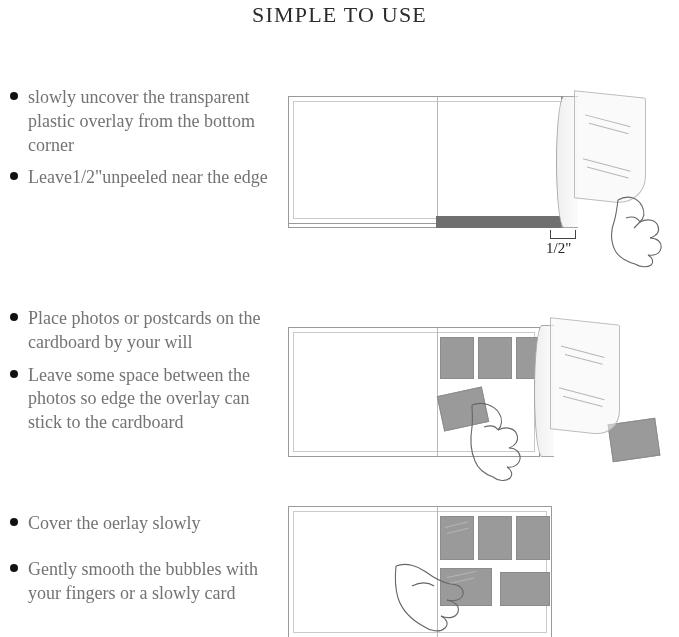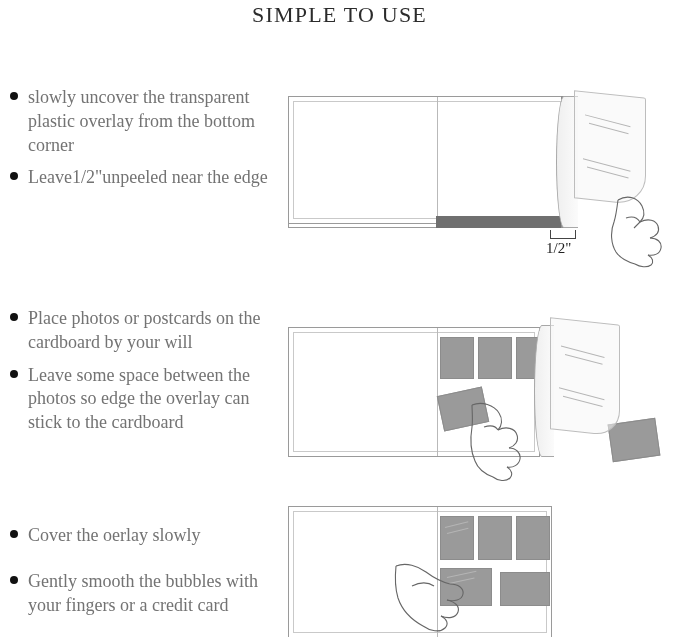--- a/index.html
+++ b/index.html
@@ -244,23 +244,23 @@
         <path d="M41 68 C46 71 47 76 44 79 C40 83 32 82 27 78"></path>
         <path d="M27 78 C19 75 12 70 9 62 C5 53 4 40 6 28 C7 20 6 12 6 6"></path>
         <path d="M18 28 C24 26 29 26 32 31"></path>
       </svg>
     </div>
   </div>
 </div>
 
 <div class="step" id="step-3">
 
-  <div class="bullet-list" style="top:22px; position:absolute;margin-top:12px;">
+  <div class="bullet-list" style="top:22px; position:absolute;">
     <div class="bullet-item" style="margin-bottom:22px;">Cover the oerlay slowly</div>
-    <div class="bullet-item">Gently smooth the bubbles with your fingers or a credit card</div>
+    <div class="bullet-item">Gently smooth the bubbles with your fingers or a slowly card</div>
   </div>
 
   <div class="illus" id="illus-3">
 
     <div class="album" style="left:0; top:8px; width:264px; height:132px;">
       <div class="album-inner" style="left:4px; top:4px; right:4px; bottom:4px;"></div>
       <div class="spine" style="left:148px;"></div>
     </div>
 
     <div class="photo" style="left:152px; top:18px; width:34px; height:44px;">

